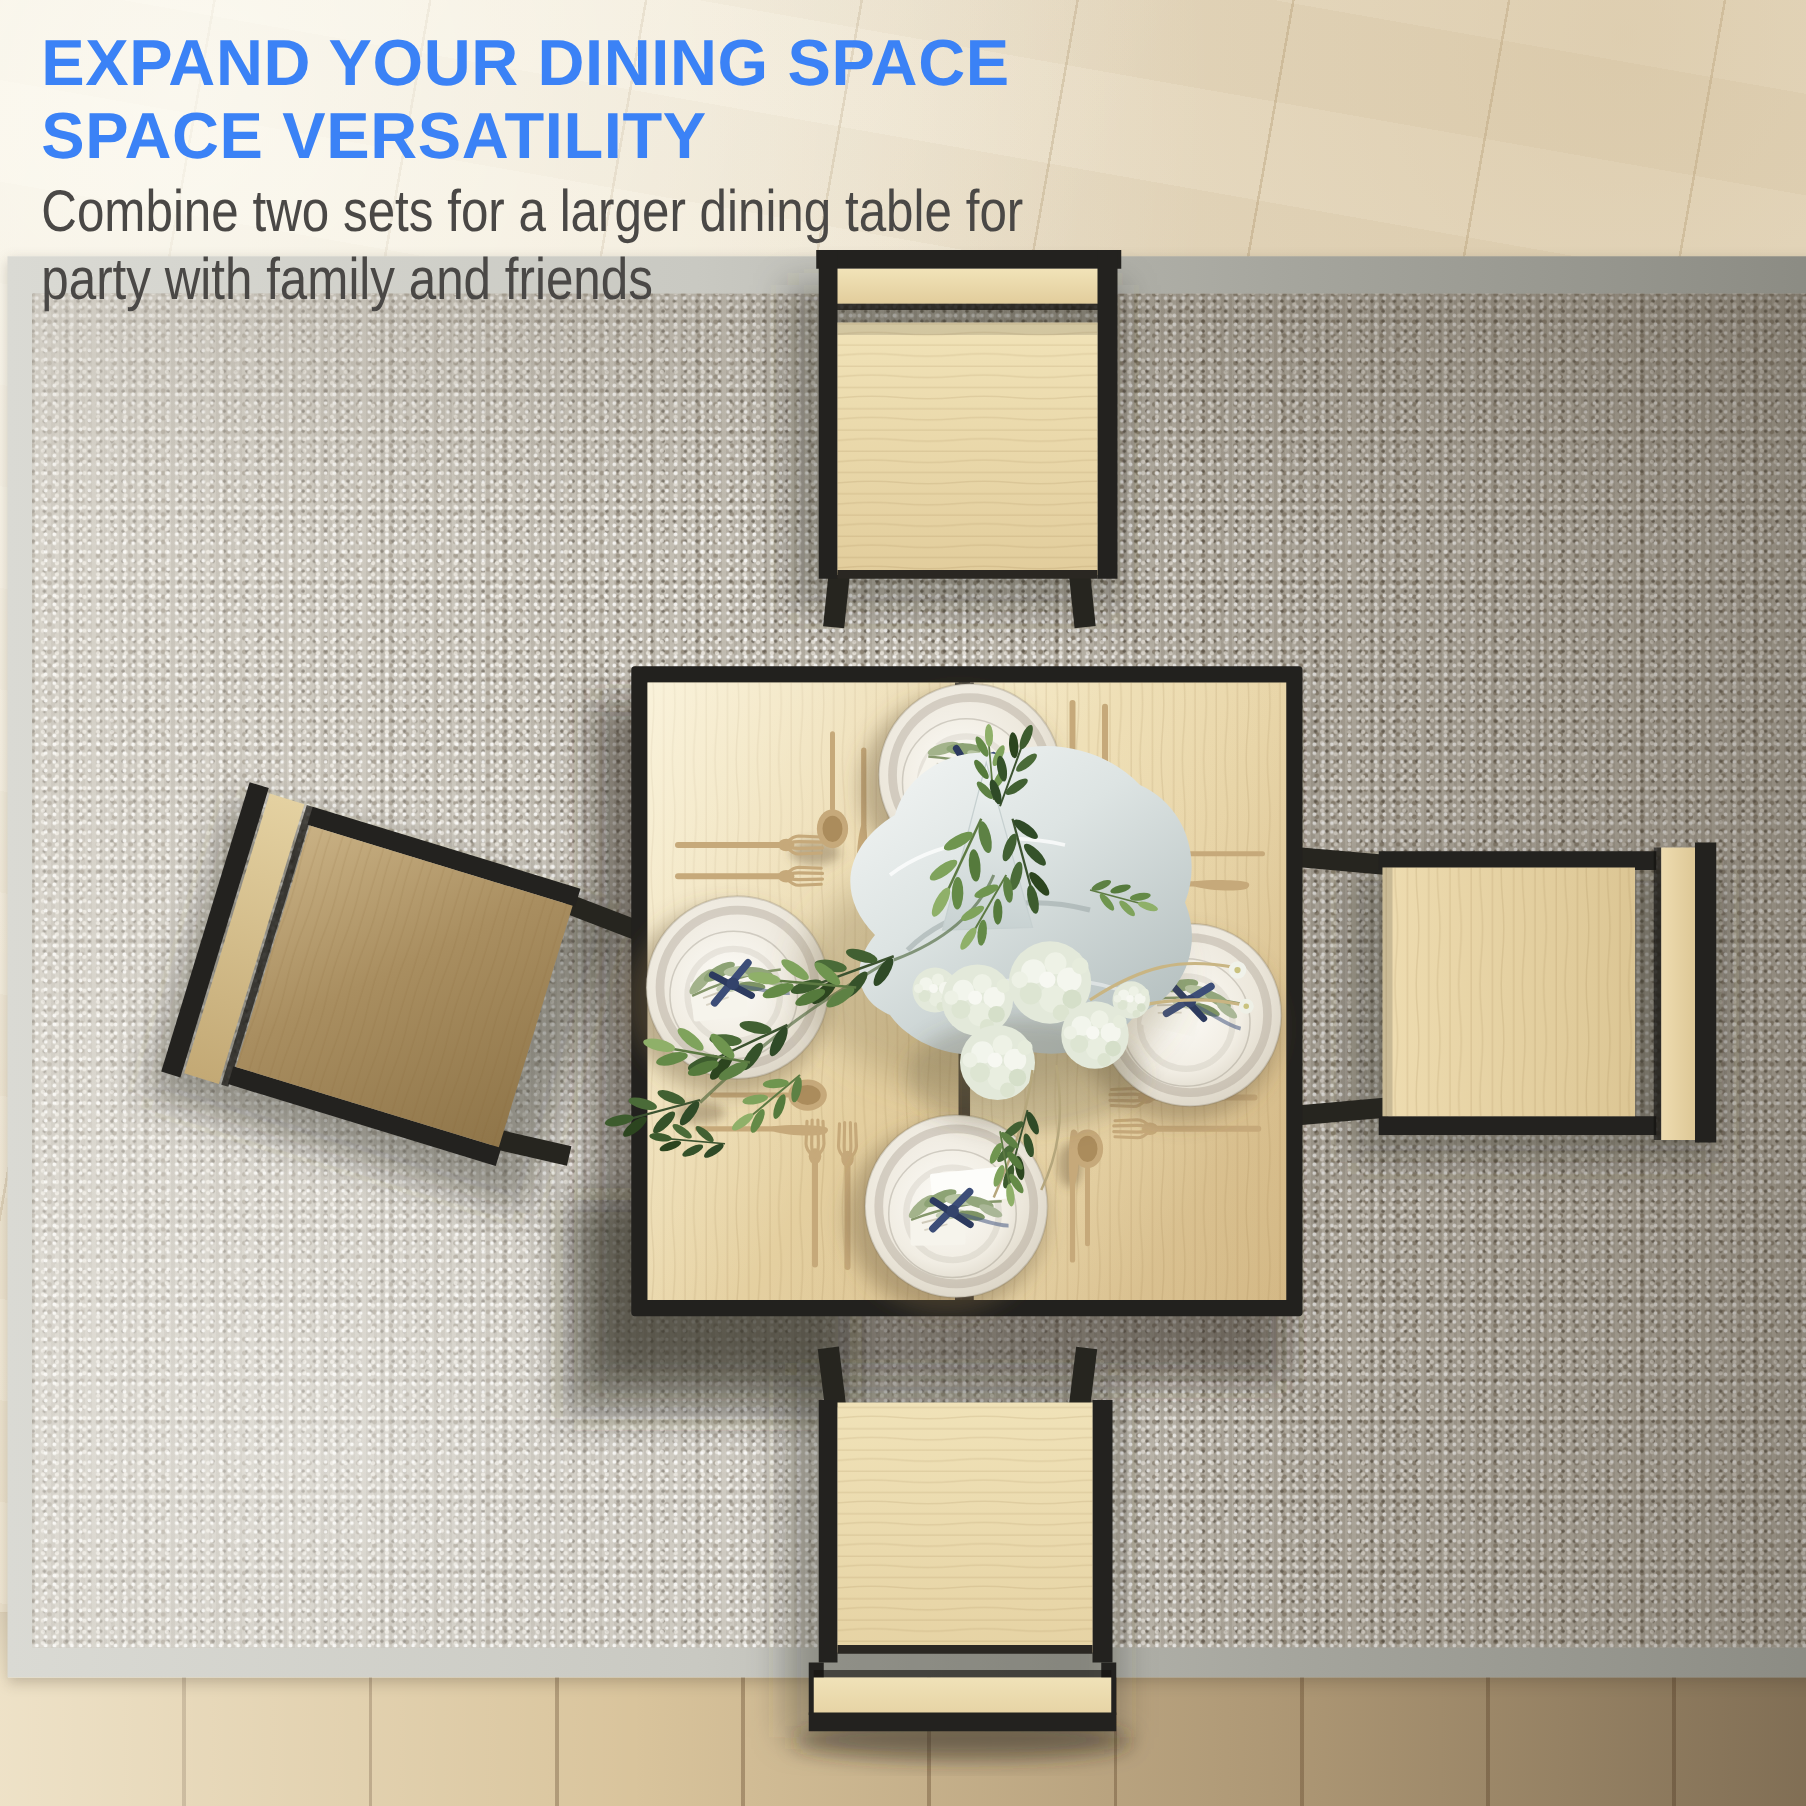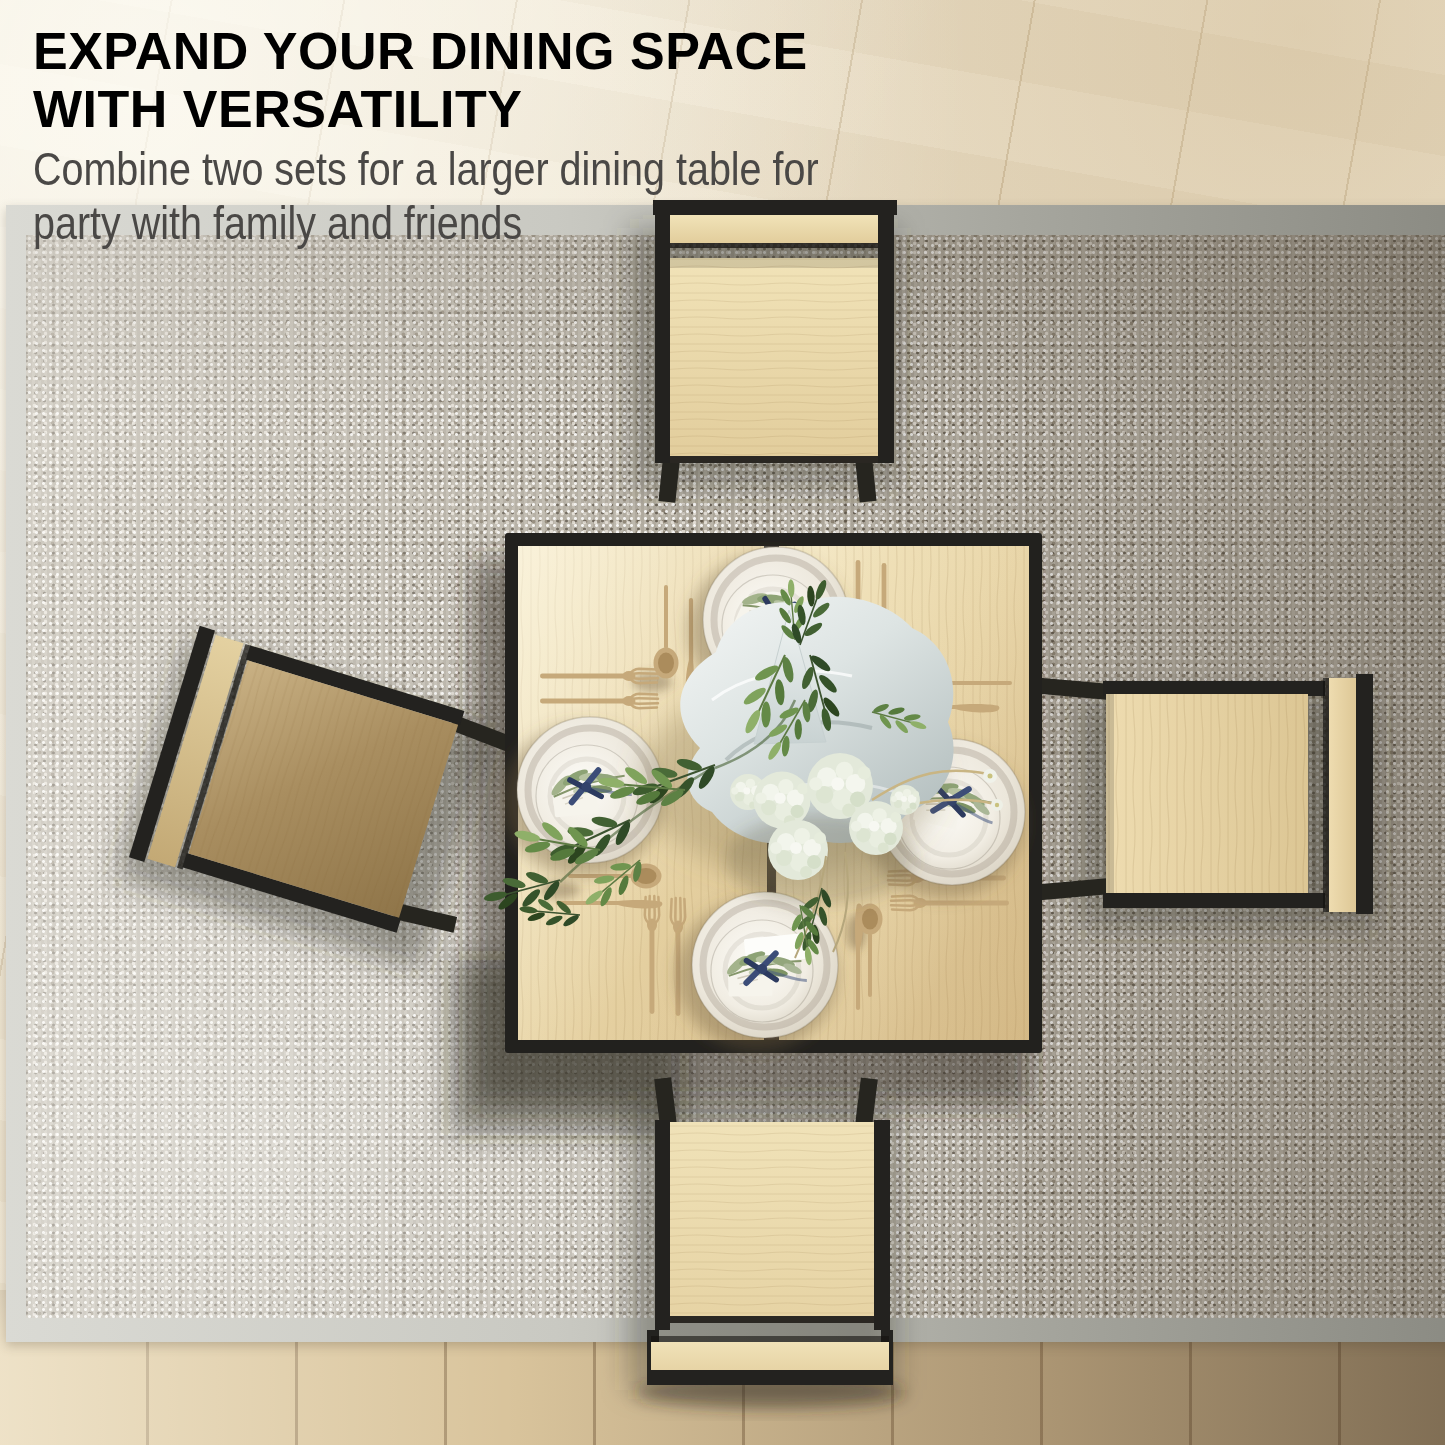--- a/index.html
+++ b/index.html
@@ -49,21 +49,21 @@
       repeating-linear-gradient(90deg, rgba(255,255,255,.06) 0 3px, rgba(62,56,46,.07) 3px 6px);
     background-size:100% 100%,100% 100%,100% 100%,100% 100%,7px 7px,11px 9px,9px 8px,13px 11px,100% 100%;
     background-position:0 0,0 0,0 0,0 0,0 0,3px 4px,5px 2px,7px 6px,0 0;
   }
   .scene{position:absolute;inset:0;z-index:3;}
   
   .copy{position:absolute;left:33px;top:0;z-index:10;}
   .headline{
     margin:0;padding:0;position:absolute;left:0;top:22px;width:1100px;
     font-size:52px;line-height:58px;font-weight:bold;letter-spacing:.5px;
-    color:#000000;white-space:nowrap;
+    color:#3b82f6;white-space:nowrap;
   }
   .headline span{display:block;}
   .subline{
     margin:0;padding:0;position:absolute;left:0;top:142px;width:1400px;
     font-size:47px;line-height:54px;font-weight:normal;color:#4a4846;
     transform:scaleX(.84);transform-origin:0 0;white-space:nowrap;
   }
   .subline span{display:block;}
 </style>
 </head>
@@ -391,21 +391,21 @@
         <path d="M845 852 C852 895 846 925 833 952 M826 856 C820 902 806 932 795 958" stroke="#b5a67c" stroke-width="2" fill="none"></path>
         <use href="#lcD" transform="translate(822,888) rotate(105) scale(.75)"></use>
         <use href="#lcL" transform="translate(800,905) rotate(80) scale(.7)"></use>
       </g>
     </g>
   </svg>
 
   <header class="copy">
     <h1 class="headline">
       <span>EXPAND YOUR DINING SPACE</span>
-      <span>WITH VERSATILITY</span>
+      <span>SPACE VERSATILITY</span>
     </h1>
     <p class="subline">
       <span>Combine two sets for a larger dining table for</span>
       <span>party with family and friends</span>
     </p>
   </header>
 
 </div>
 
 </body></html>

